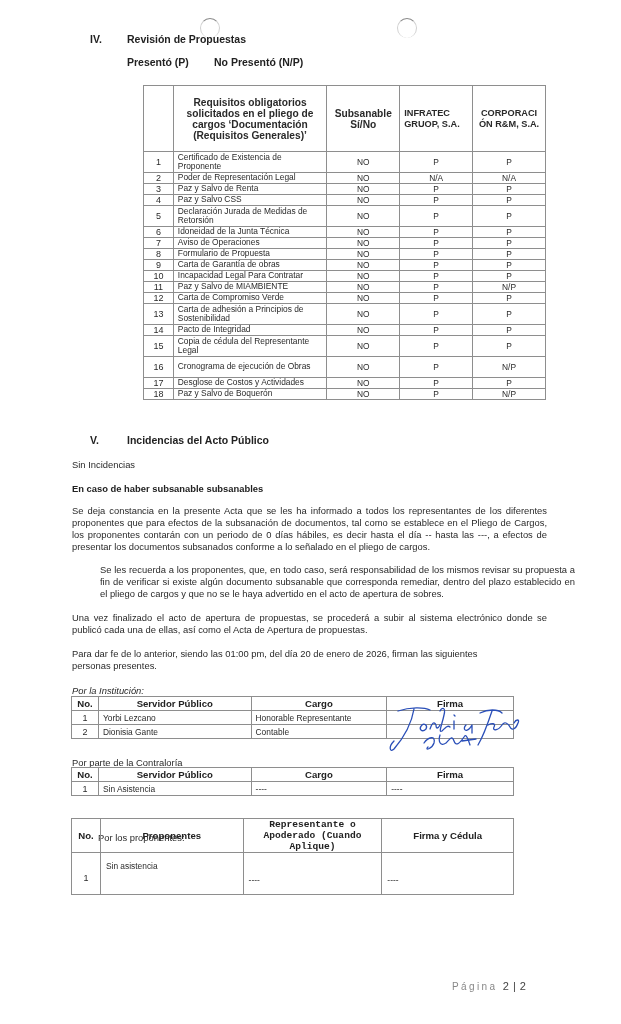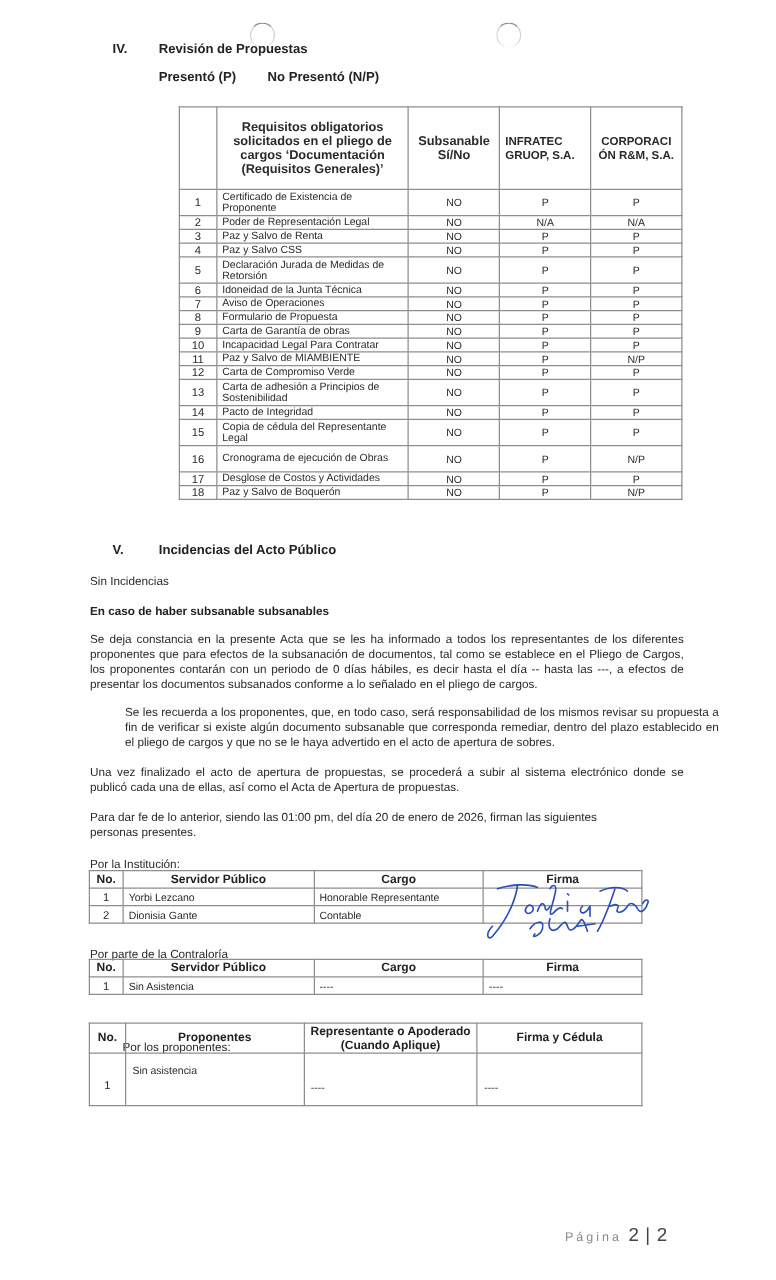--- a/index.html
+++ b/index.html
@@ -37,21 +37,21 @@
     #prop-table { left: 71px; width: 443px; top: 818px; }
     #prop-table th { font-weight: bold; font-size: 9.6px; text-align: center; height: 24px; line-height: 11px; color: #222; }
     #prop-table td { font-size: 8.4px; height: 42px; vertical-align: middle; padding-left: 5px; }
     #prop-table td.num { text-align: center; padding-left: 0; font-size: 9px; padding-top: 8px; }
     #prop-table td.top { vertical-align: top; padding-top: 8px; }
     #prop-table td.lower { padding-top: 12px; }
 
     .signature { position: absolute; left: 384px; top: 703px; width: 140px; height: 52px; pointer-events: none; }
 
     .footer { position: absolute; left: 452px; top: 980px; font-size: 10px; color: #888; letter-spacing: 2.4px; }
-    .footer .pg { color: #444; letter-spacing: 0.5px; font-size: 15px; }
+    .footer .pg { color: #444; letter-spacing: 0.5px; font-size: 11px; }
   </style>
 </head>
 <body>
 
 <div class="punch p1"></div>
 <div class="punch p2"></div>
 
 <div class="sec-num" style="left:90px; top:33px;">IV.</div>
 <div class="sec-head" style="left:127px; top:33px;">Revisión de Propuestas</div>
 <div class="sec-head" style="left:127px; top:56px;">Presentó (P)</div>
@@ -207,21 +207,21 @@
 <div class="sec-num" style="left:90px; top:434px;">V.</div>
 <div class="sec-head" style="left:127px; top:434px;">Incidencias del Acto Público</div>
 <div class="label-sm" style="top:459px;">Sin Incidencias</div>
 <div class="label-sm" style="top:483px; font-weight:bold; color:#222;">En caso de haber subsanable subsanables</div>
 
 <div class="para" style="top:505px;">Se deja constancia en la presente Acta que se les ha informado a todos los representantes de los diferentes proponentes que para efectos de la subsanación de documentos, tal como se establece en el Pliego de Cargos, los proponentes contarán con un periodo de 0 días hábiles, es decir hasta el día -- hasta las ---, a efectos de presentar los documentos subsanados conforme a lo señalado en el pliego de cargos.</div>
 <div class="para" style="top:564px;margin-left:28px;">Se les recuerda a los proponentes, que, en todo caso, será responsabilidad de los mismos revisar su propuesta a fin de verificar si existe algún documento subsanable que corresponda remediar, dentro del plazo establecido en el pliego de cargos y que no se le haya advertido en el acto de apertura de sobres.</div>
 <div class="para" style="top:612px;">Una vez finalizado el acto de apertura de propuestas, se procederá a subir al sistema electrónico donde se publicó cada una de ellas, así como el Acta de Apertura de propuestas.</div>
 <div class="para" style="top:648px; width:430px; text-align:left;">Para dar fe de lo anterior, siendo las 01:00 pm, del día 20 de enero de 2026, firman las siguientes personas presentes.</div>
 
-<div class="label-sm" style="top:685px;">Por la Institución:</div>
+<div class="label-sm" style="top:685px;font-style:italic;">Por la Institución:</div>
 <table class="sig-table" style="top:696px;">
   <colgroup>
       <col style="width:27px">
       <col style="width:153px">
       <col style="width:136px">
       <col style="width:127px">
     </colgroup>
   <tbody>
       <tr>
     <th>No.</th>
@@ -284,21 +284,21 @@
   <colgroup>
       <col style="width:29px">
       <col style="width:143px">
       <col style="width:139px">
       <col style="width:132px">
     </colgroup>
   <tbody>
       <tr>
     <th>No.</th>
     <th>Proponentes</th>
-    <th style="padding:0 4px;">Representante o Apoderado (Cuando Aplique)</th>
+    <th style="padding:0 4px;font-family:Liberation Mono, monospace;">Representante o Apoderado (Cuando Aplique)</th>
     <th>Firma y Cédula</th>
   </tr>
   <tr>
     <td class="num">1</td>
     <td class="top">Sin asistencia</td>
     <td class="lower">----</td>
     <td class="lower">----</td>
   </tr>
 </tbody>
   </table>

